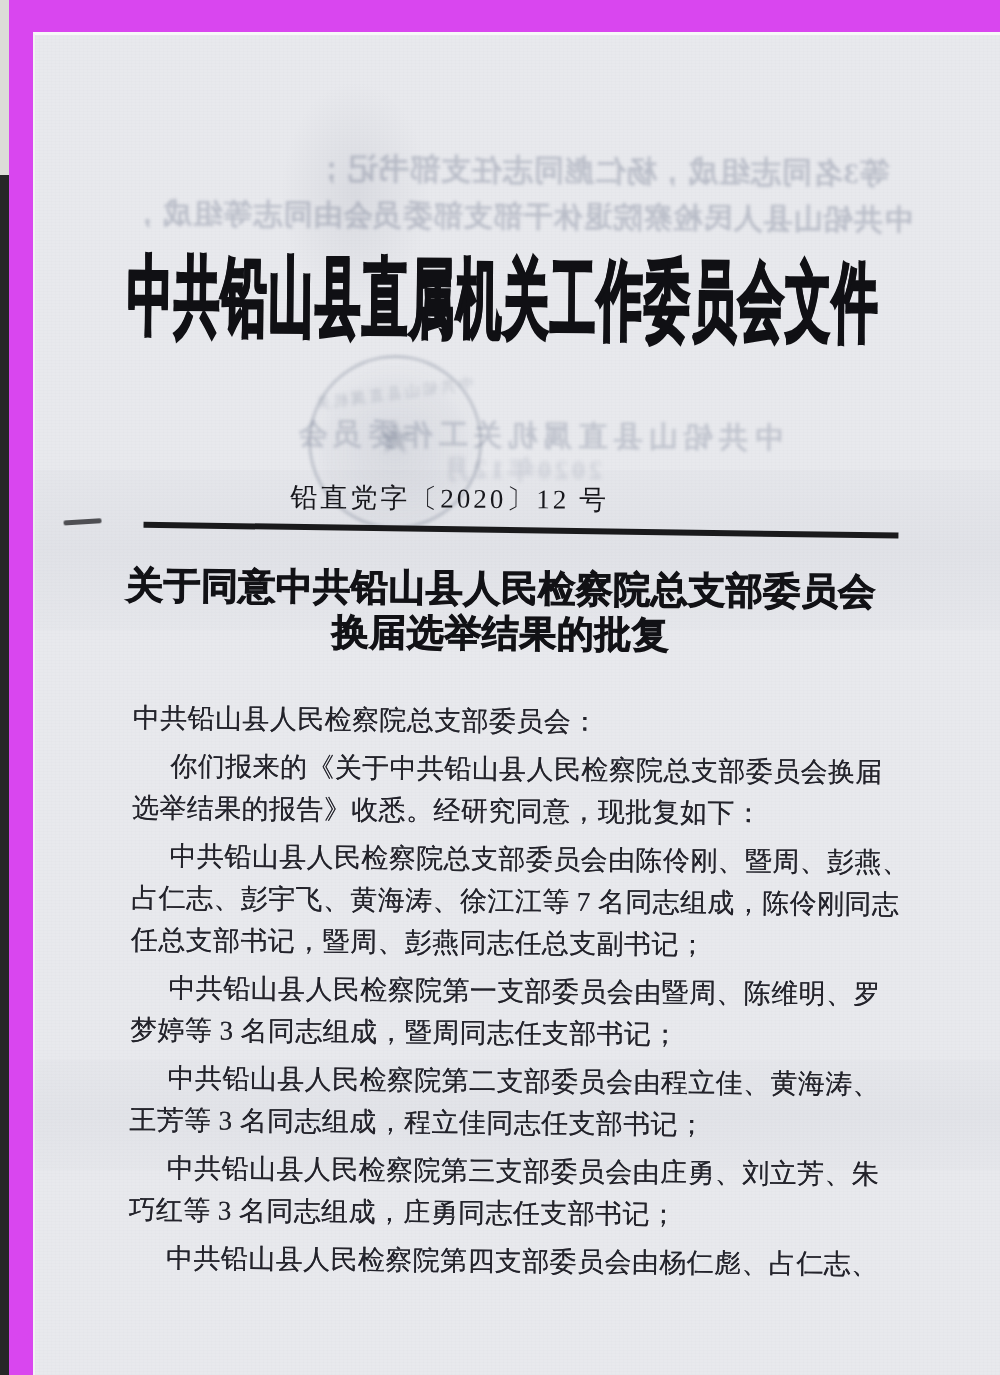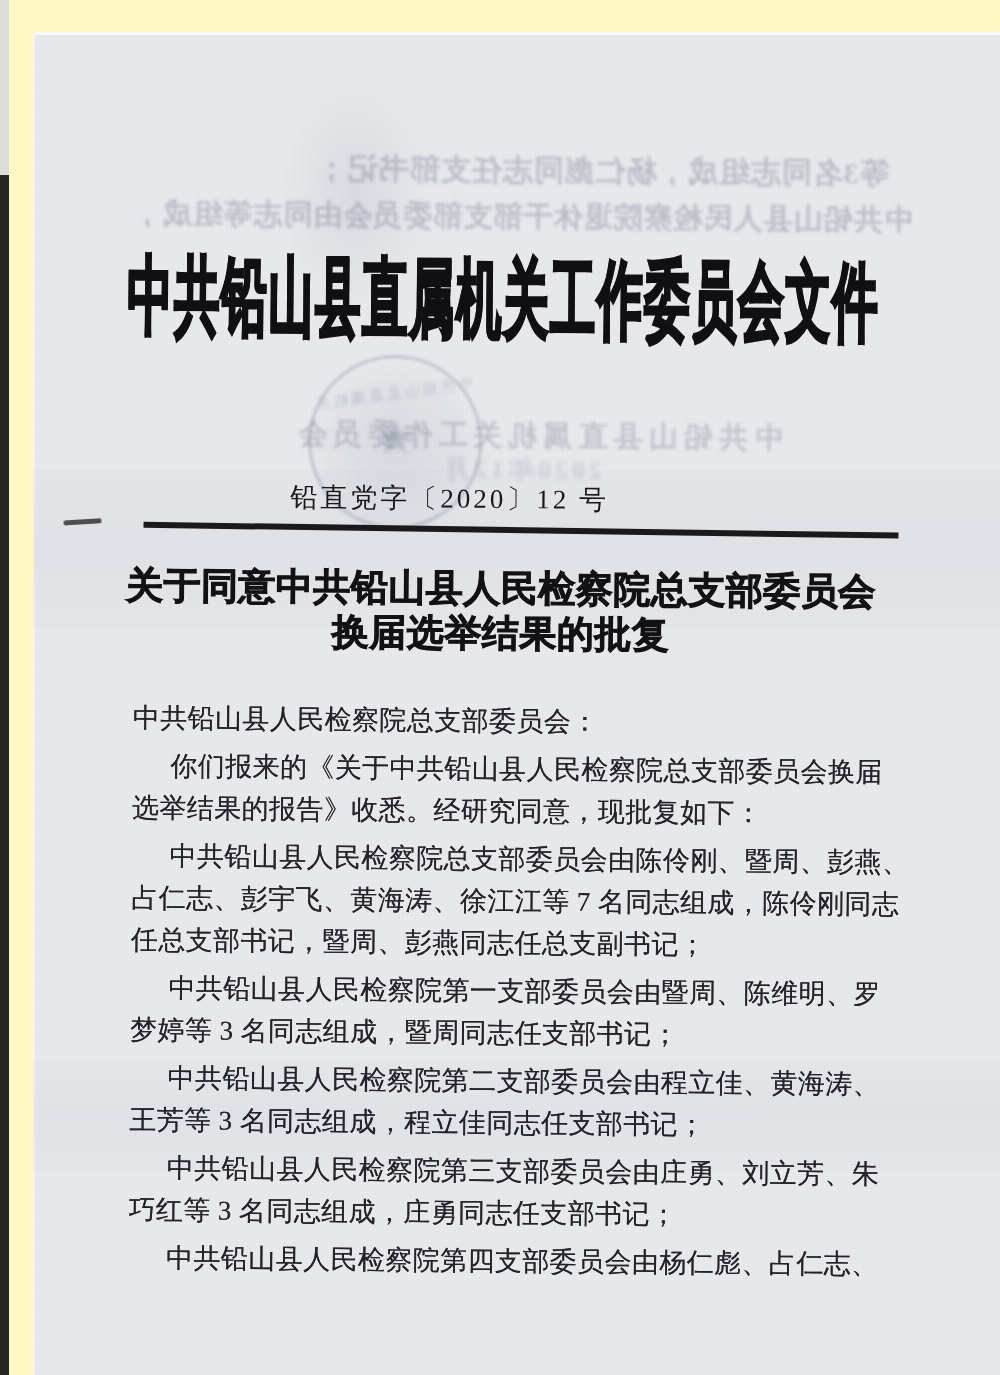--- a/index.html
+++ b/index.html
@@ -1,19 +1,19 @@
 <!DOCTYPE html>
 <html><head>
 <meta charset="utf-8">
 <style>
   html,body { margin:0; padding:0; }
   body { background:#888; }
   .scan {
     position:relative; width:1000px; height:1375px; overflow:hidden;
-    background:#fef9c3;
+    background:#d946ef;
     font-family:"Liberation Serif", serif;
   }
   
   .edge-dark-top { position:absolute; left:0; top:0; width:9px; height:175px; background:#dcdcd8; }
   .edge-dark { position:absolute; left:0; top:175px; width:9px; bottom:0; background:#262627; }
   .paper {
     position:absolute; left:33px; top:32px; right:0; bottom:0;
     background:#e8e9ed;
     border-top:3px solid #f7f8f8; border-left:2px solid #f1f2f3;
   }

